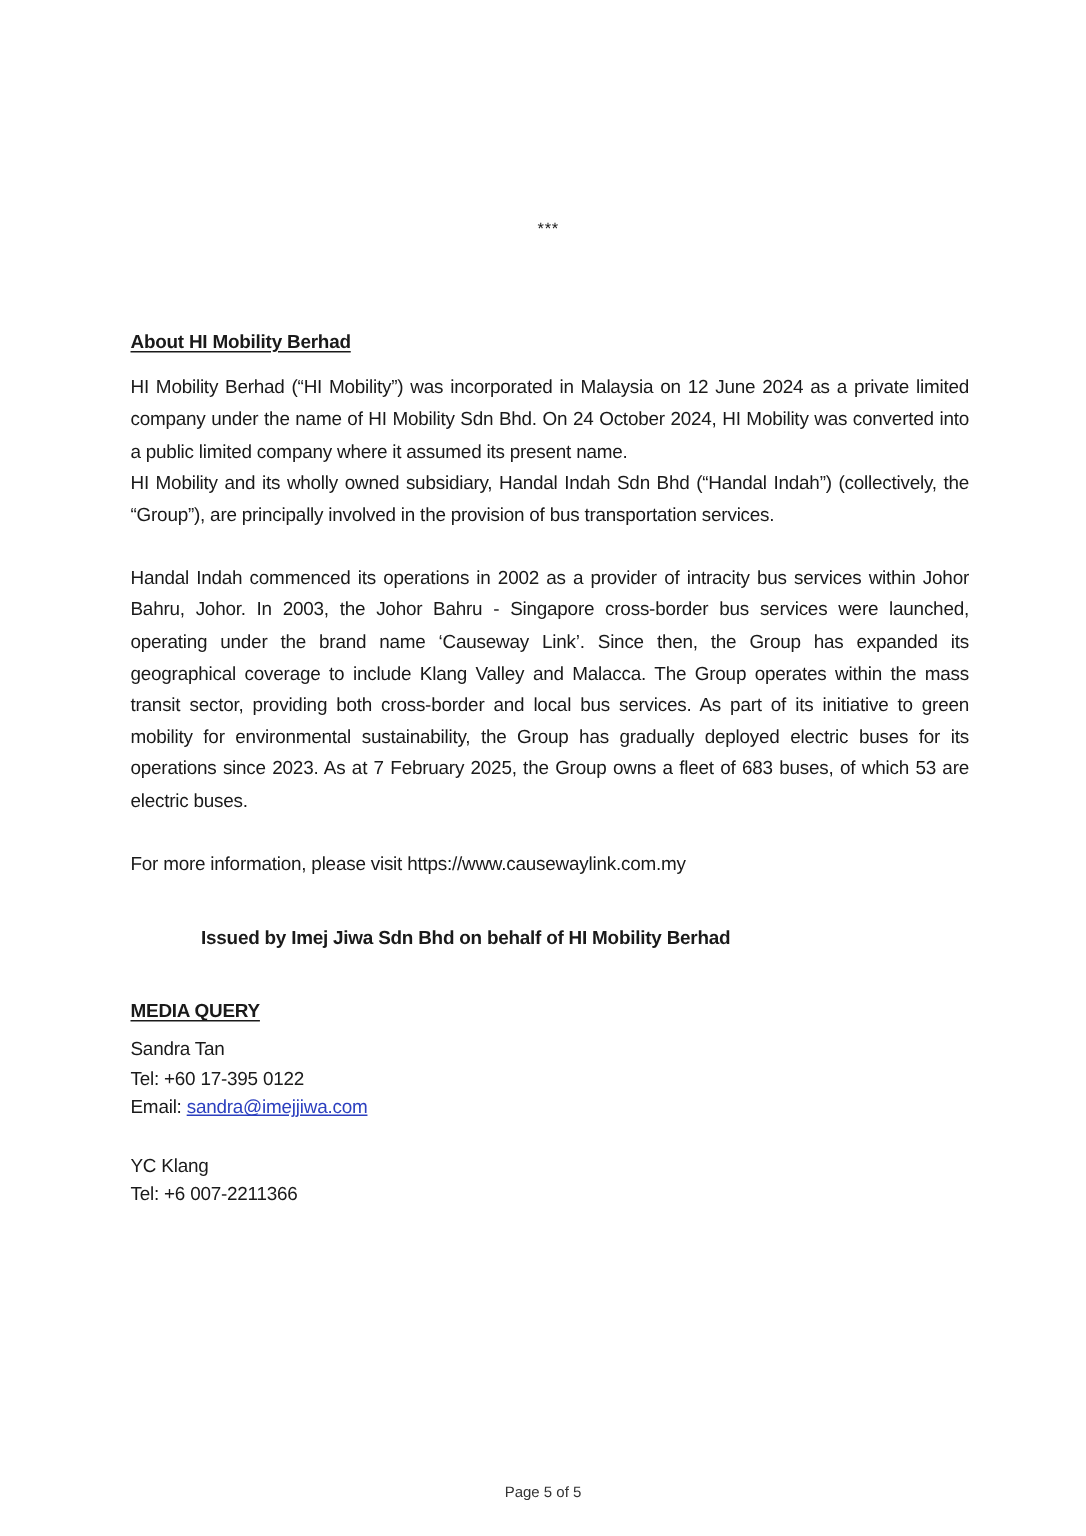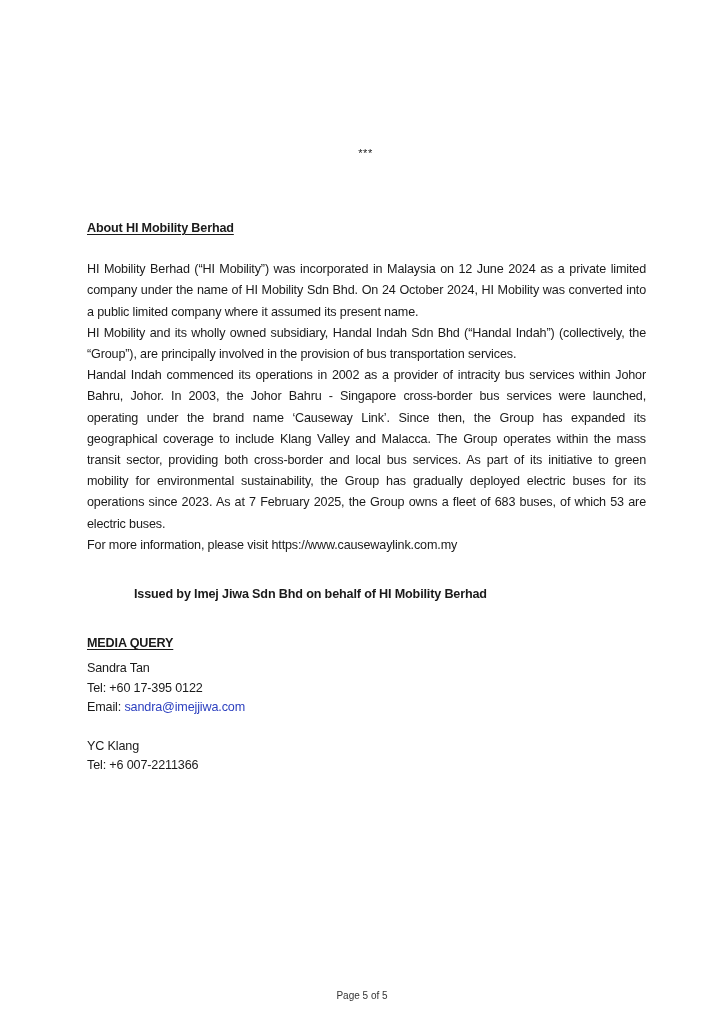--- a/index.html
+++ b/index.html
@@ -44,36 +44,37 @@
       text-underline-offset: 2px;
       margin: 0;
     }
     .heading-about {
       margin-top: 55px;
     }
     p {
       margin: 0;
       text-align: justify;
     }
-    .gap-top-small { margin-top: 20px; }
-    .gap-blank { }
+    .gap-top-small { margin-top: 9px; }
+    .gap-blank { margin-top: 21px; }
     .issued {
       font-weight: bold;
       margin-top: 28px;
     }
     .media-heading {
       margin-top: 28px;
     }
     .contact {
       line-height: 19.5px;
     }
     .contact-block-1 { margin-top: 5px; }
     .contact-block-2 { margin-top: 19px; }
     a.email {
       color: #2b3fbf;
+      text-decoration: underline;
     }
     .footer {
       position: absolute;
       left: 0;
       width: 724px;
       top: 990px;
       text-align: center;
       font-size: 10px;
       color: #333333;
     }

